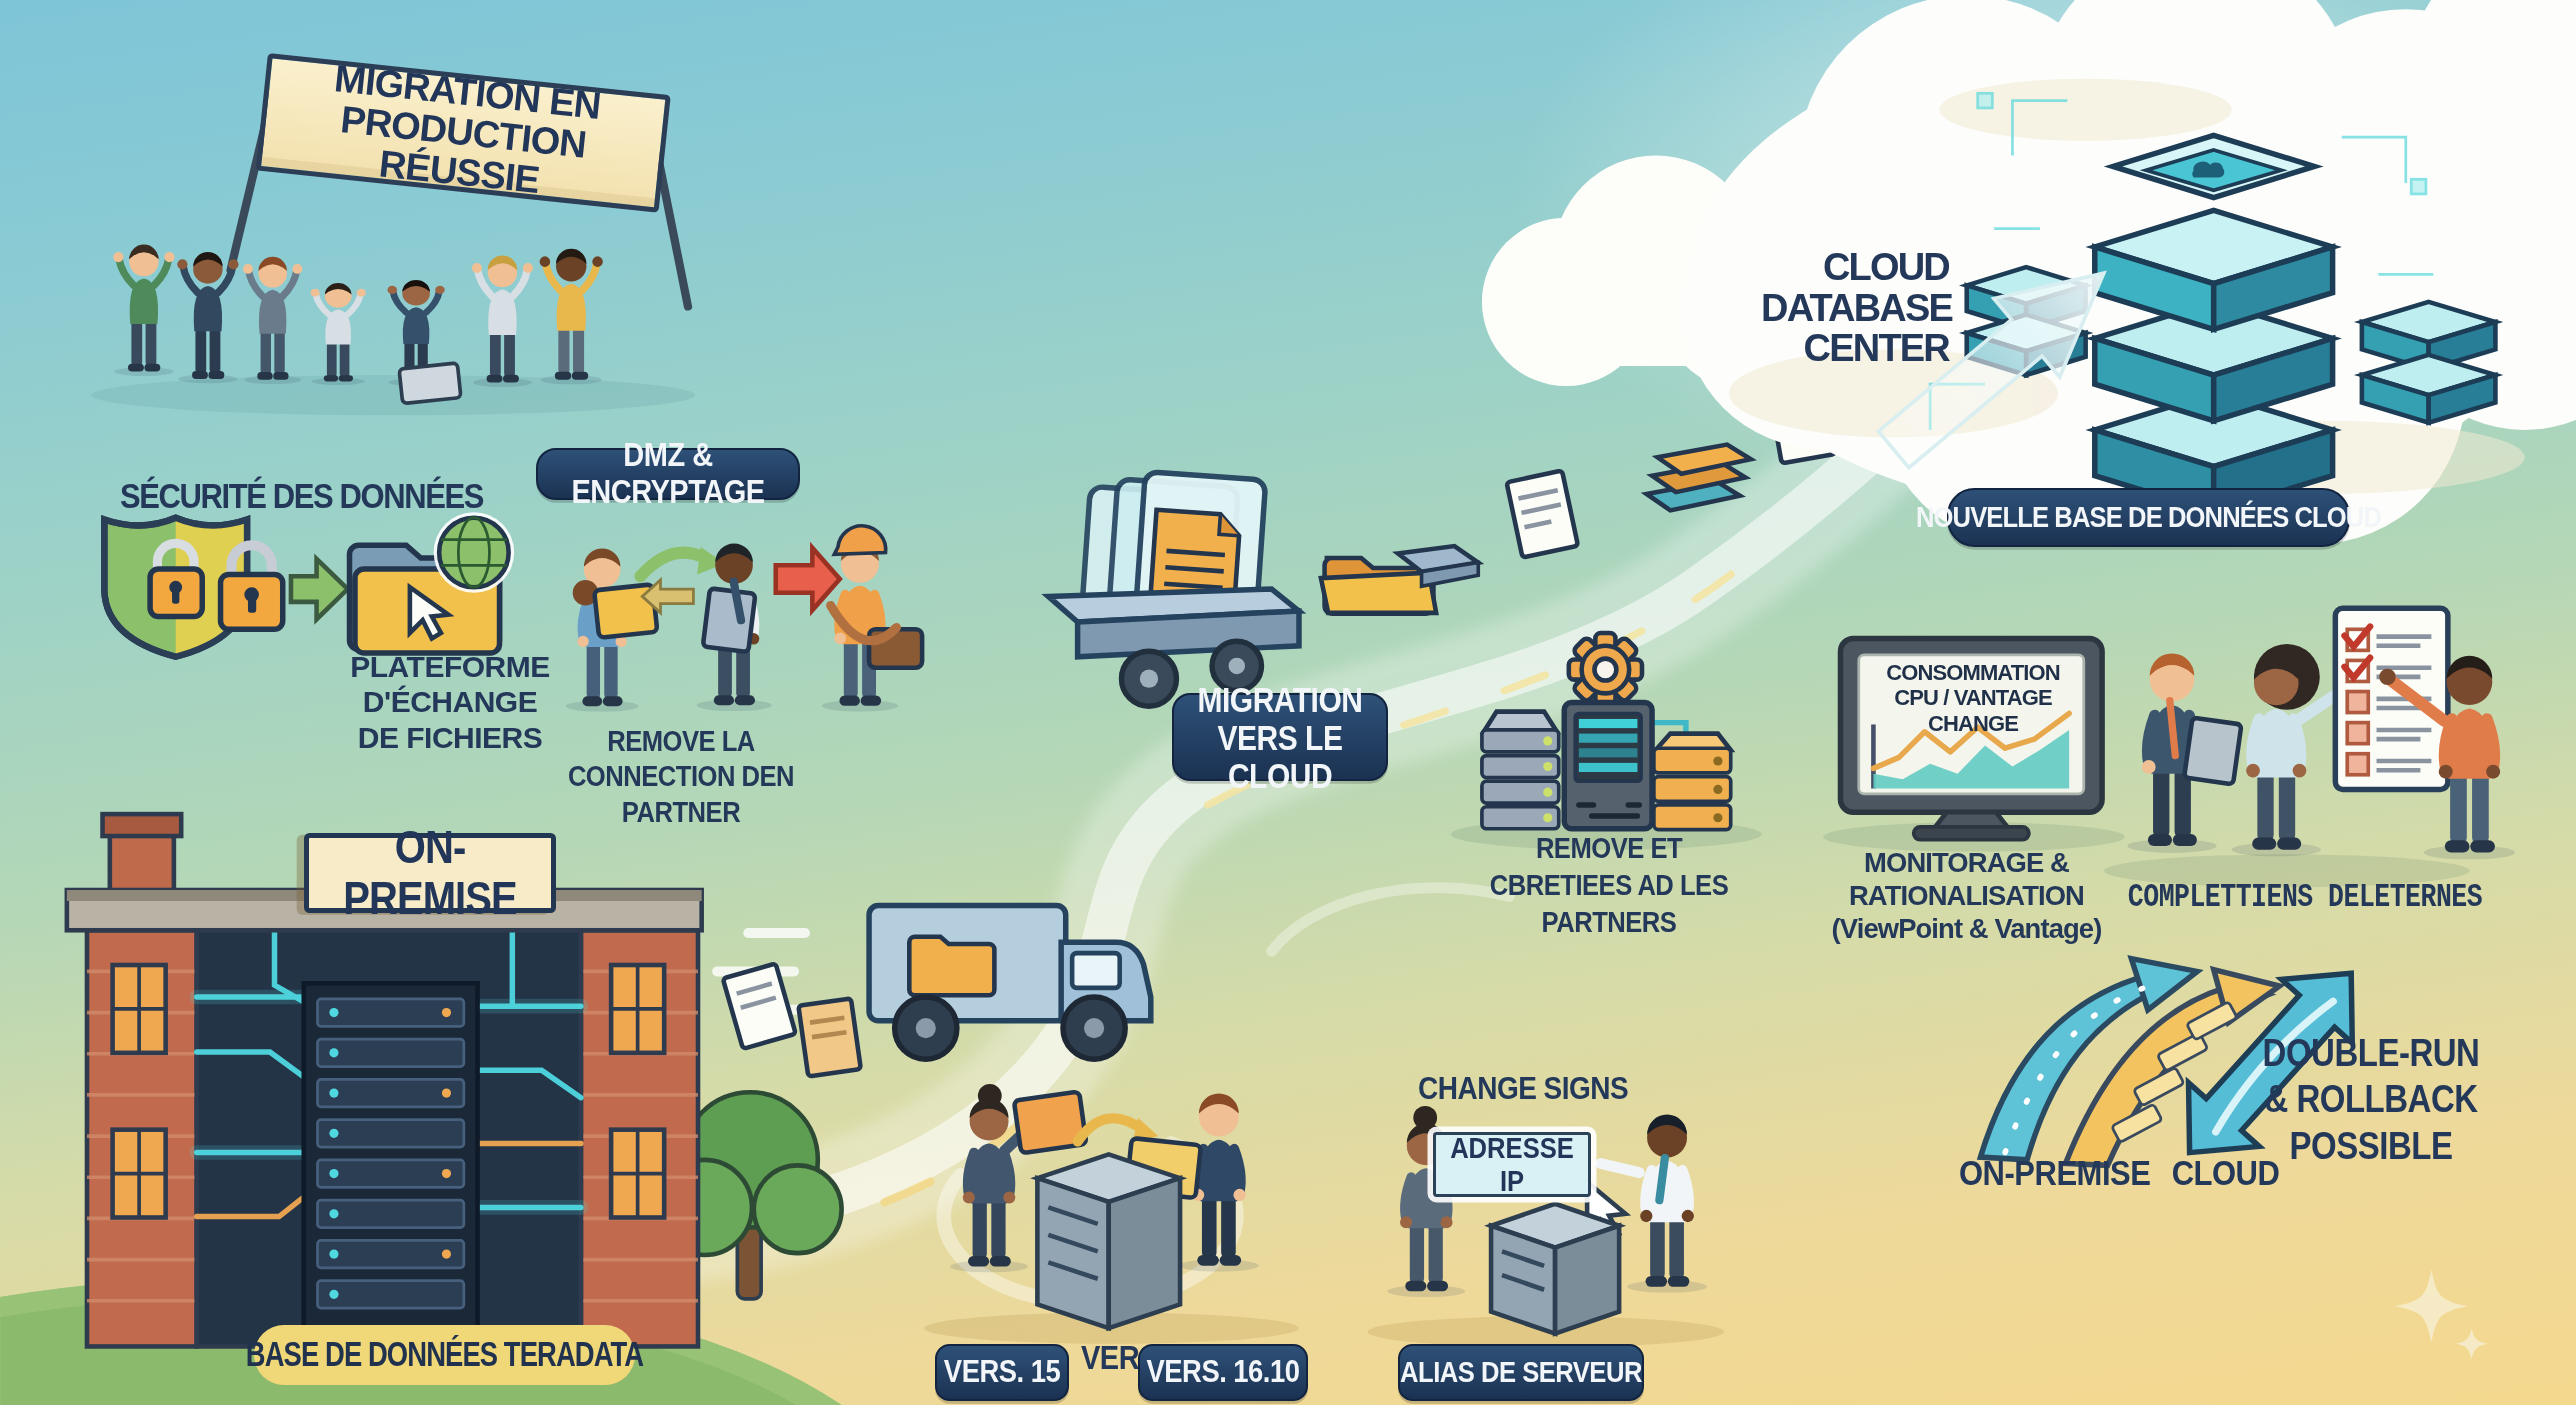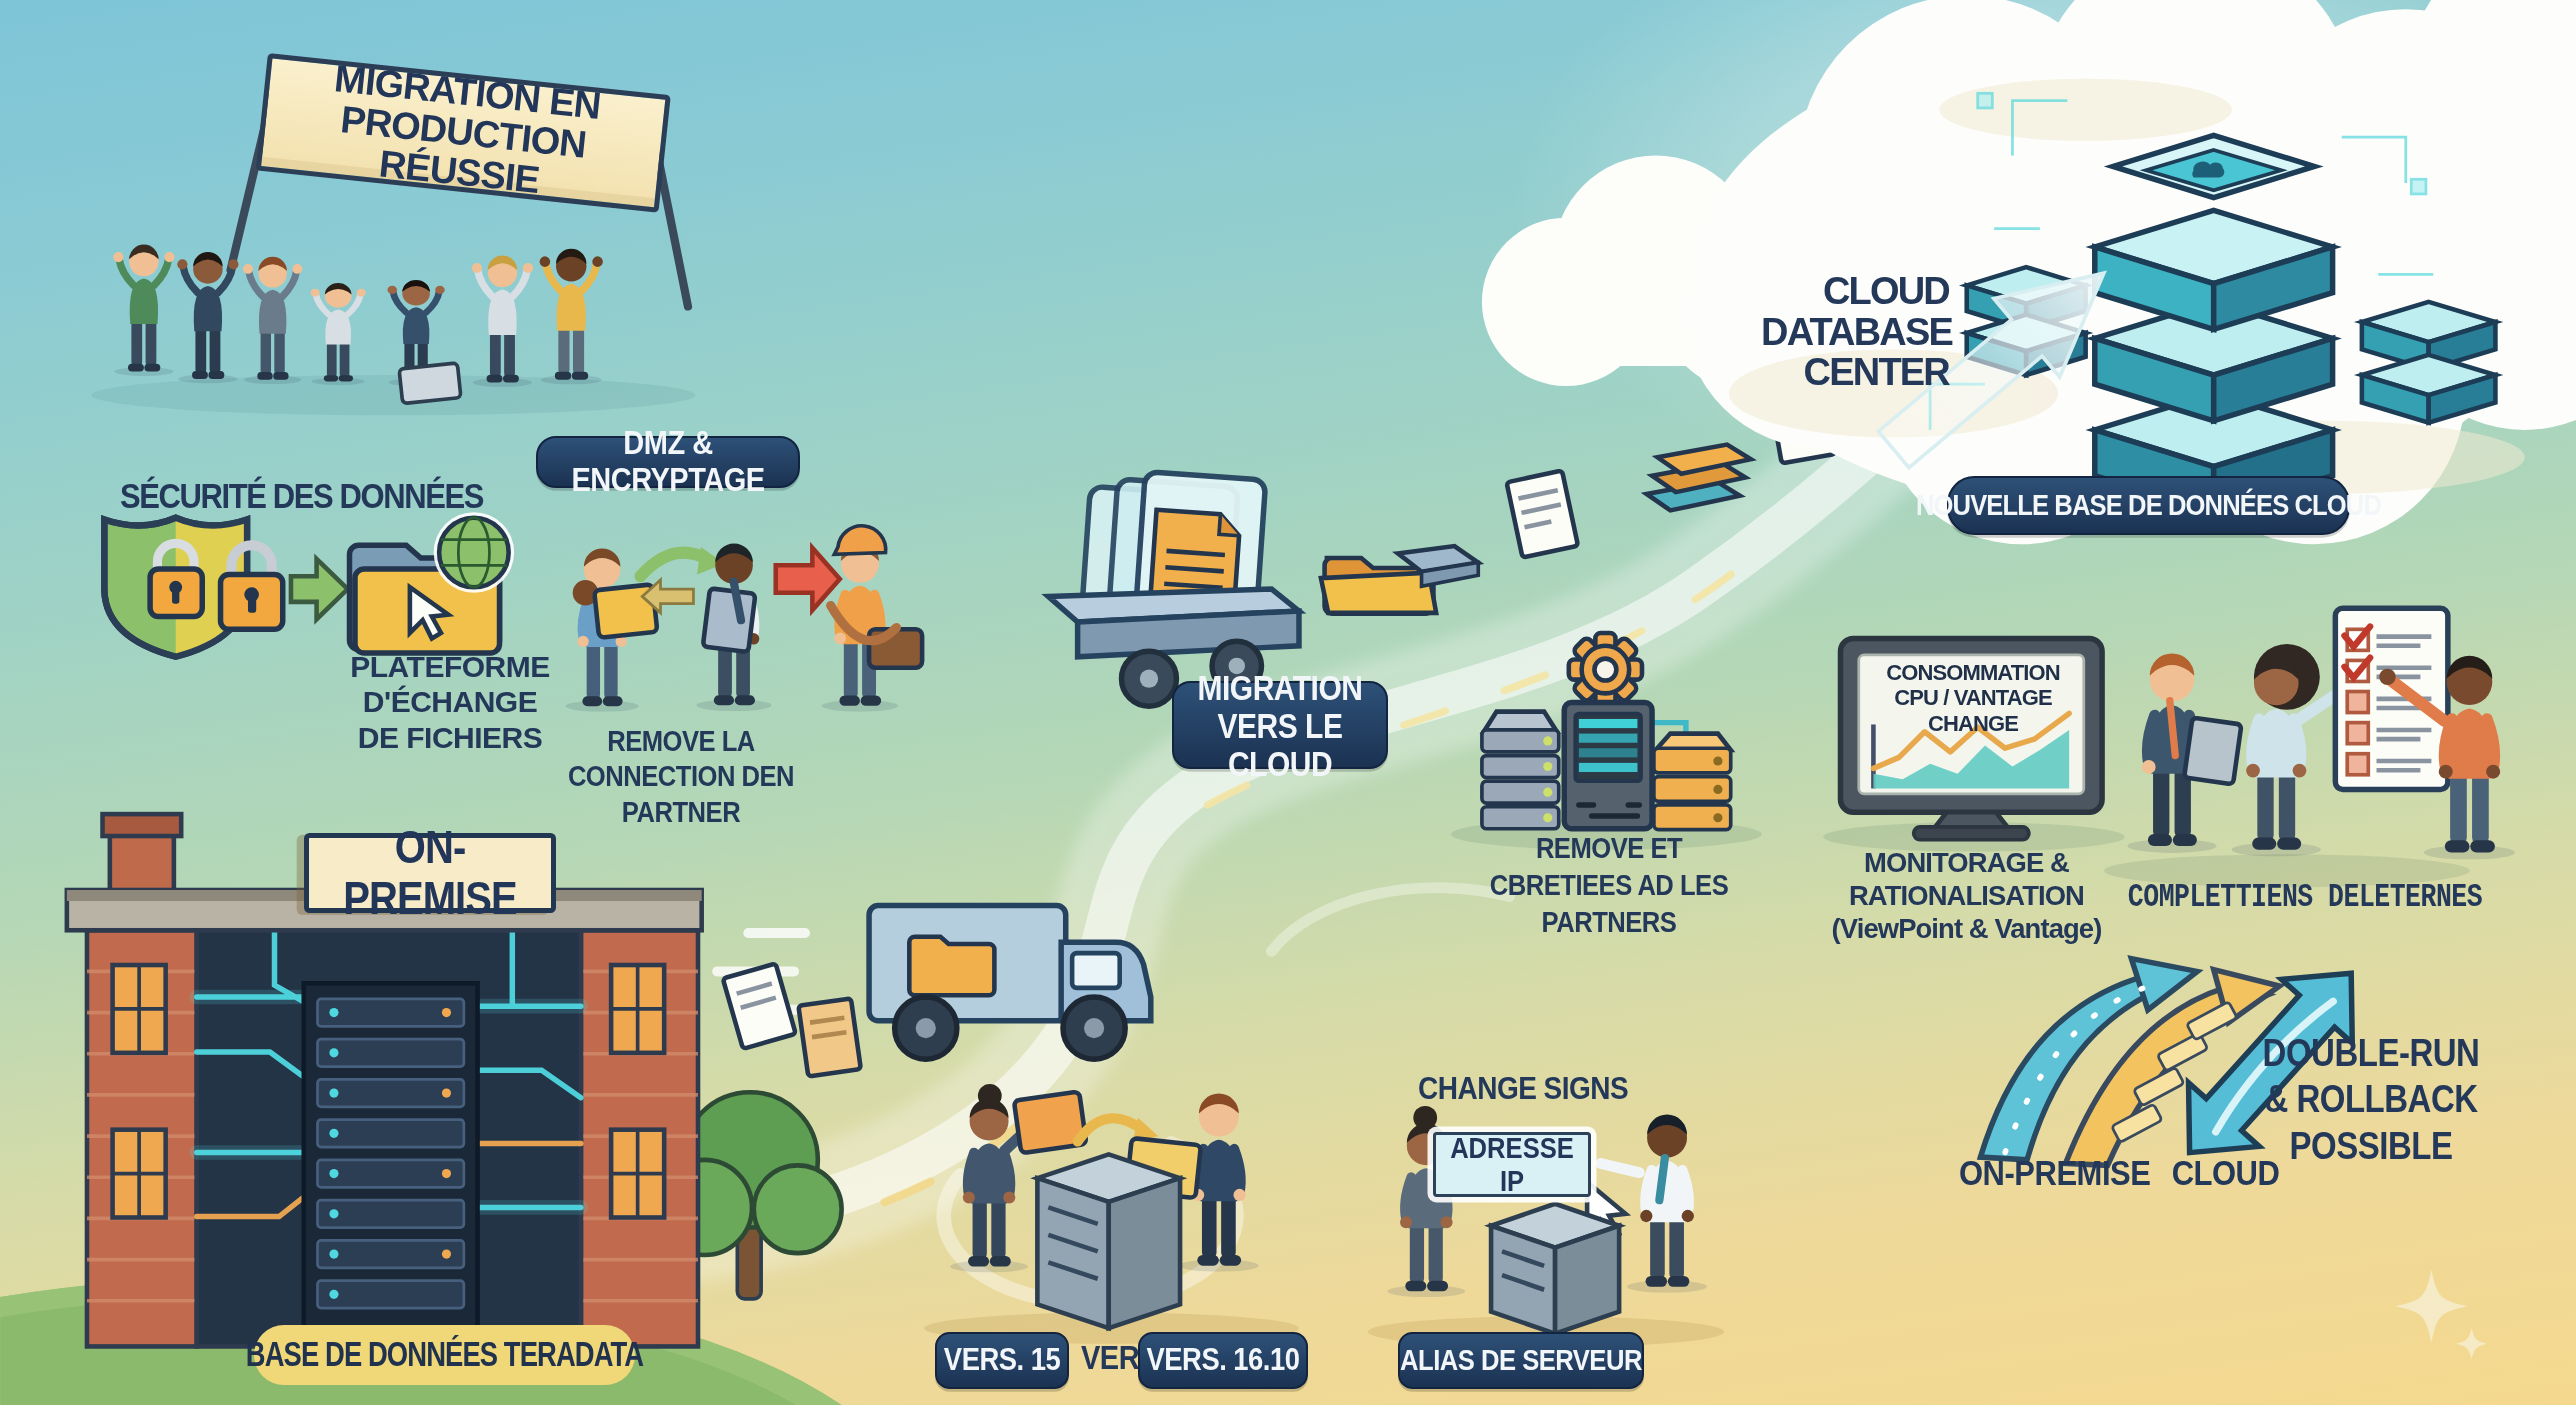--- a/index.html
+++ b/index.html
@@ -11,21 +11,21 @@
       linear-gradient(172deg,#7ec5d8 0%,#8bcbd3 16%,#9ed2c6 34%,#b4d7b6 52%,#d6dba8 68%,#eed99a 84%,#f4d88e 100%);
   }
   #scene-svg{position:absolute;left:0;top:0;}
   .lbl{position:absolute;font-weight:700;color:#24395a;text-align:center;line-height:1.2;letter-spacing:-0.5px;}
   .lbl .in{display:inline-block;}
   .cond{transform:scaleY(1.15);transform-origin:center;}
   .cond2{transform:scaleY(1.25);transform-origin:center;}
   .badge{position:absolute;display:flex;align-items:center;justify-content:center;
     background:linear-gradient(180deg,#2e5178,#1b3252);color:#f2f6f9;font-weight:700;
     border:2.7px solid #122440;border-radius:14.6px;box-shadow:0 2.7px 0 rgba(0,0,0,.18);
-    text-align:center;letter-spacing:-0.5px;line-height:1.1;}
+    text-align:center;letter-spacing:-0.5px;line-height:1.1;margin-top:12px;}
   .sign{position:absolute;display:flex;align-items:center;justify-content:center;font-weight:700;text-align:center;}
   .banner{position:absolute;left:268px;top:53px;width:395px;height:108px;
     background:linear-gradient(180deg,#faf0cd,#f3e1ae);border:5.5px solid #2c3e56;border-radius:4.6px;
     transform:rotate(6deg);transform-origin:0 0;display:flex;align-items:center;justify-content:center;
     color:#22365a;font-weight:700;font-size:38px;line-height:1.05;text-align:center;letter-spacing:-0.9px;
     box-shadow:inset 0 -9.1px 0 rgba(150,120,60,.12);}
   .onprem-sign{left:304px;top:833px;width:242px;height:70px;background:#f8ecc8;border:5.5px solid #223752;
     border-radius:5.5px;color:#22365a;font-size:40px;letter-spacing:-0.9px;
     box-shadow:-7.3px 1.8px 0 rgba(120,95,50,.35);}
   .pill-yellow{left:254px;top:1325px;width:381px;height:60px;background:#f0d878;border-radius:30px;
@@ -525,21 +525,21 @@
 
 <div class="lbl" style="left:544px;top:730px;width:274px;font-size:25.6px;line-height:1.22;">
   <span class="in cond">REMOVE LA CONNECTION DEN PARTNER</span>
 </div>
 
 <div class="badge" style="left:1172px;top:681px;width:212px;height:84px;font-size:30px;border-radius:18.3px;">
   <span class="in cond" style="width:183px;">MIGRATION VERS LE CLOUD</span>
 </div>
 
 <div class="lbl" style="left:1761px;top:247px;width:188px;text-align:right;font-size:38px;line-height:1.07;letter-spacing:-1.8px;">
-  <span class="in" style="width:188px;margin-top:24px;">CLOUD DATABASE CENTER</span>
+  <span class="in" style="width:188px;">CLOUD DATABASE CENTER</span>
 </div>
 
 <div class="badge" style="left:1947px;top:476px;width:399px;height:55px;font-size:25.6px;letter-spacing:-0.9px;border-radius:27.4px;">
   <span class="in cond" style="white-space:nowrap;">NOUVELLE BASE DE DONNÉES CLOUD</span>
 </div>
 
 <div class="sign onprem-sign">
   <span class="in cond">ON-PREMISE</span>
 </div>
 

